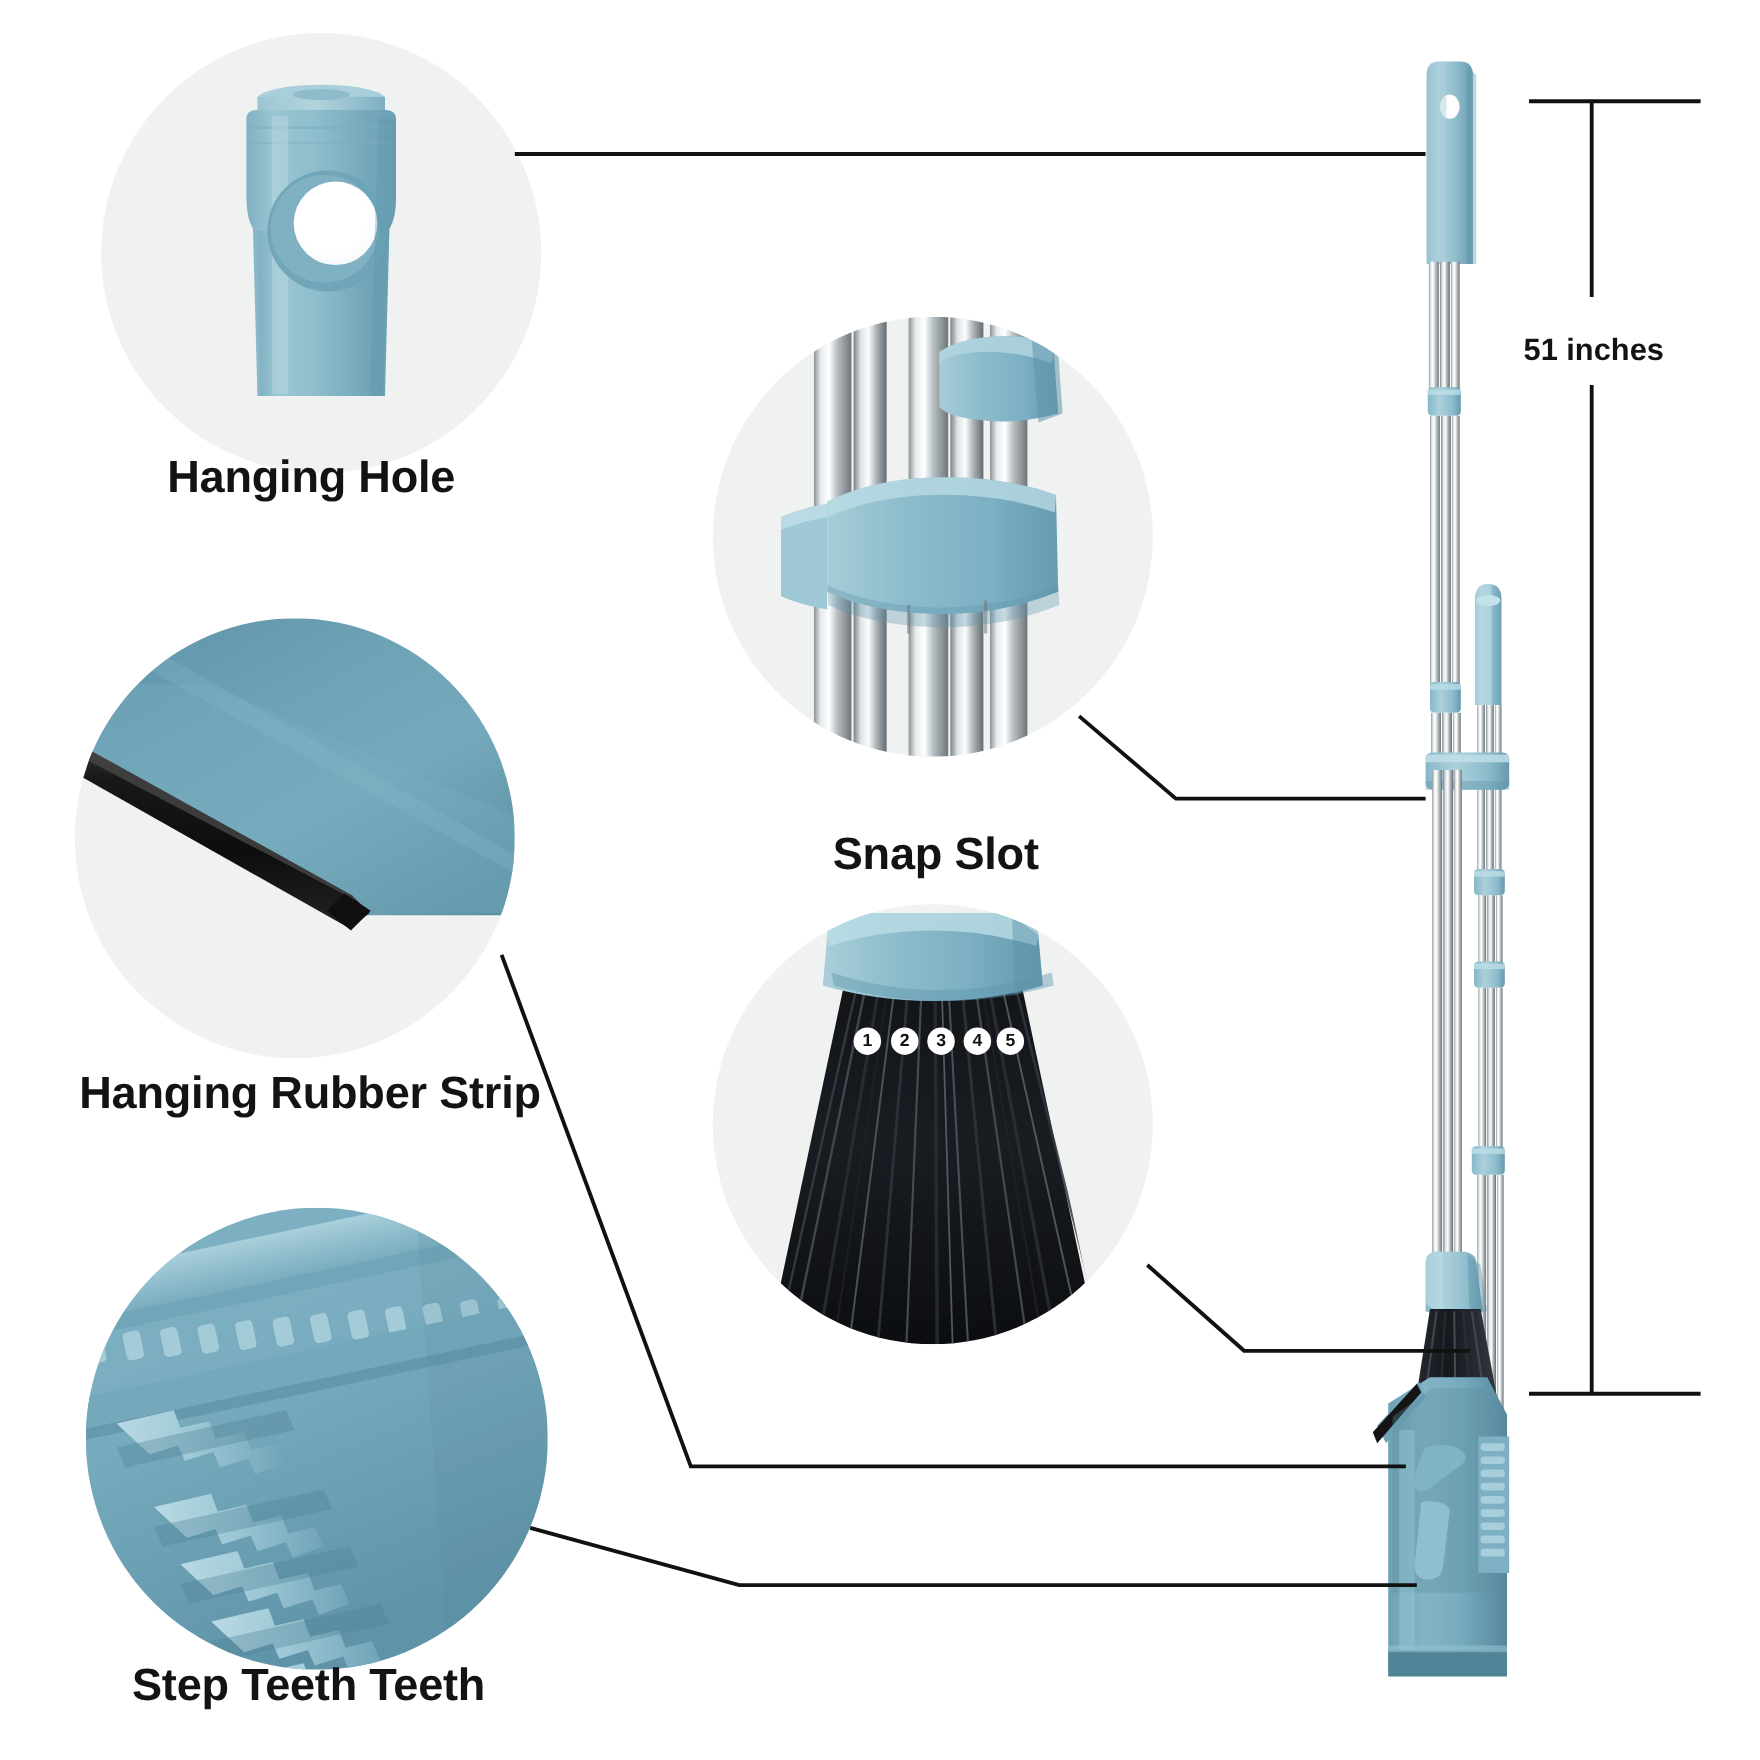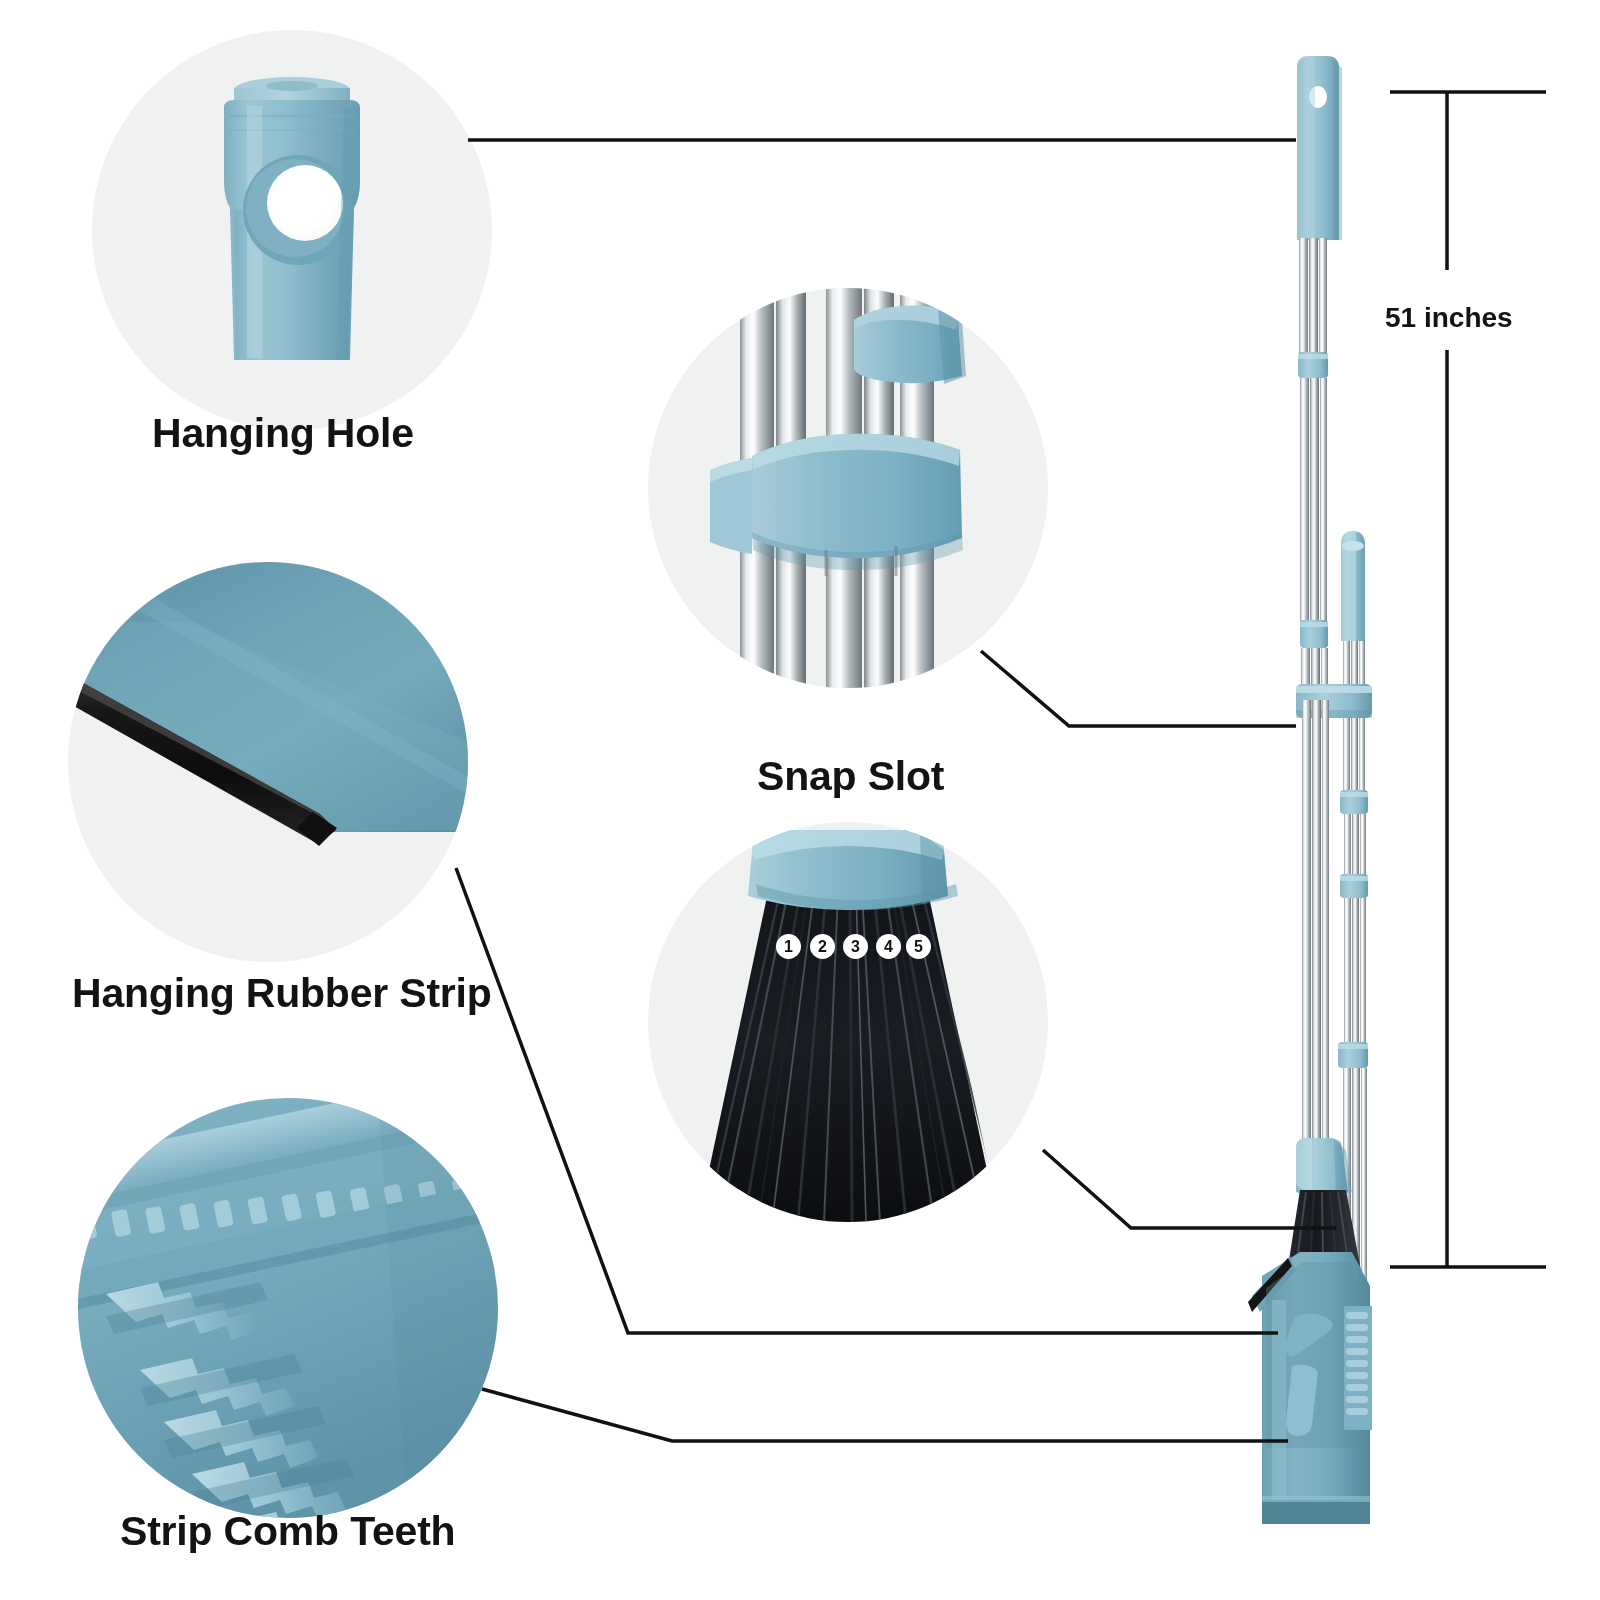--- a/index.html
+++ b/index.html
@@ -291,21 +291,21 @@
           <path d="M28 218 l154 -34 l8 18 l-154 34 z"></path>
           <path d="M62 290 l154 -34 l8 18 l-154 34 z"></path>
           <path d="M86 342 l154 -34 l8 18 l-154 34 z"></path>
           <path d="M114 394 l154 -34 l8 18 l-154 34 z"></path>
         </g>
       </g>
 
       <path d="M300 0 L420 0 L420 420 L330 420 Z" fill="#4f8296" opacity="0.12"></path>
     </svg>
   </div>
-  <div class="callout-label" style="left:120px;top:1508px;">Strip Comb Teeth</div>
+  <div class="callout-label" style="left:120px;top:1508px;">Step Teeth Teeth</div>
 
   <svg class="vec" viewBox="0 0 1600 1600">
     <defs>
       <linearGradient id="poleChrome" x1="0" y1="0" x2="1" y2="0">
         <stop offset="0%" stop-color="#8e9499"></stop>
         <stop offset="20%" stop-color="#e9edee"></stop>
         <stop offset="42%" stop-color="#ffffff"></stop>
         <stop offset="65%" stop-color="#bdc4c8"></stop>
         <stop offset="100%" stop-color="#71787d"></stop>
       </linearGradient>

